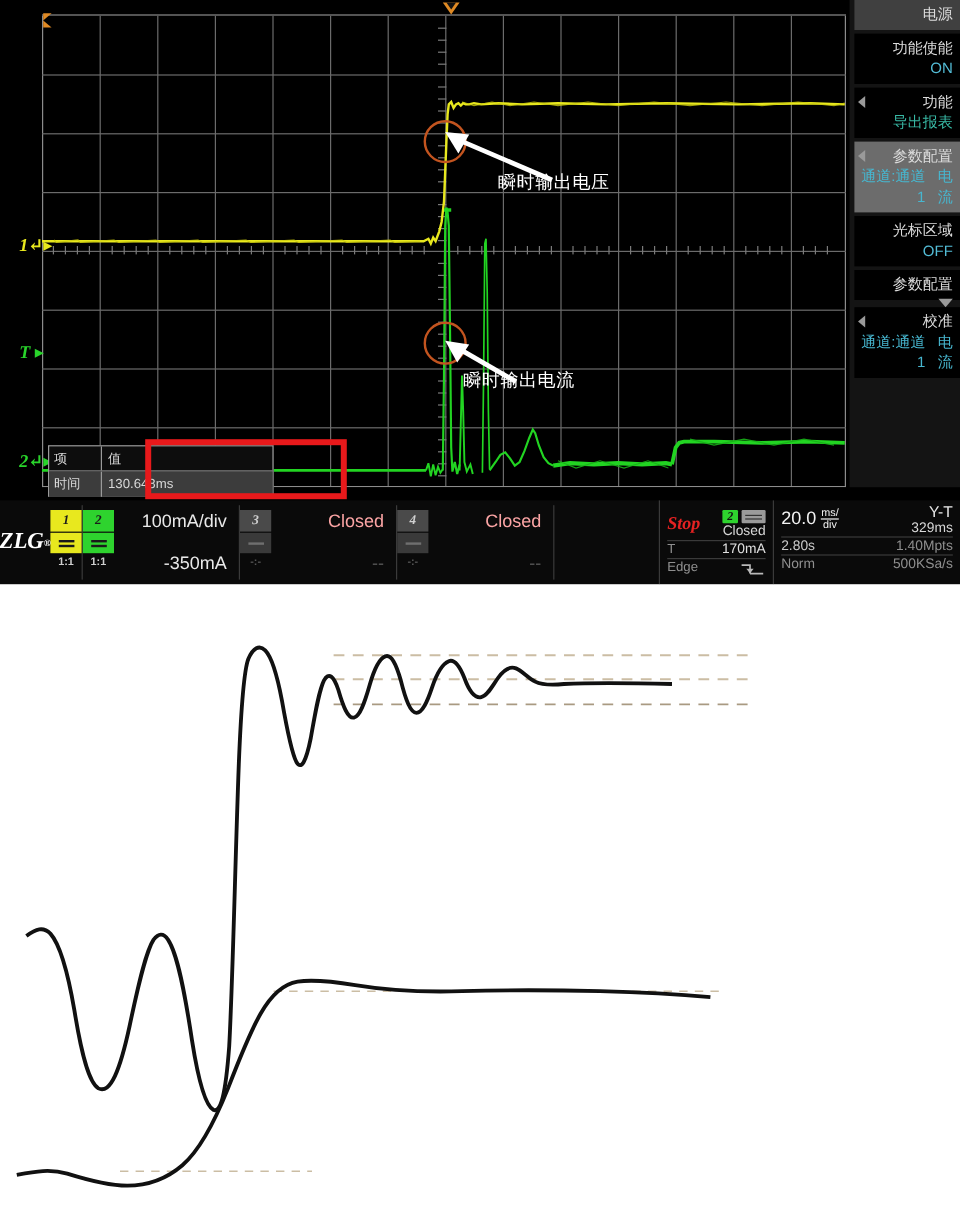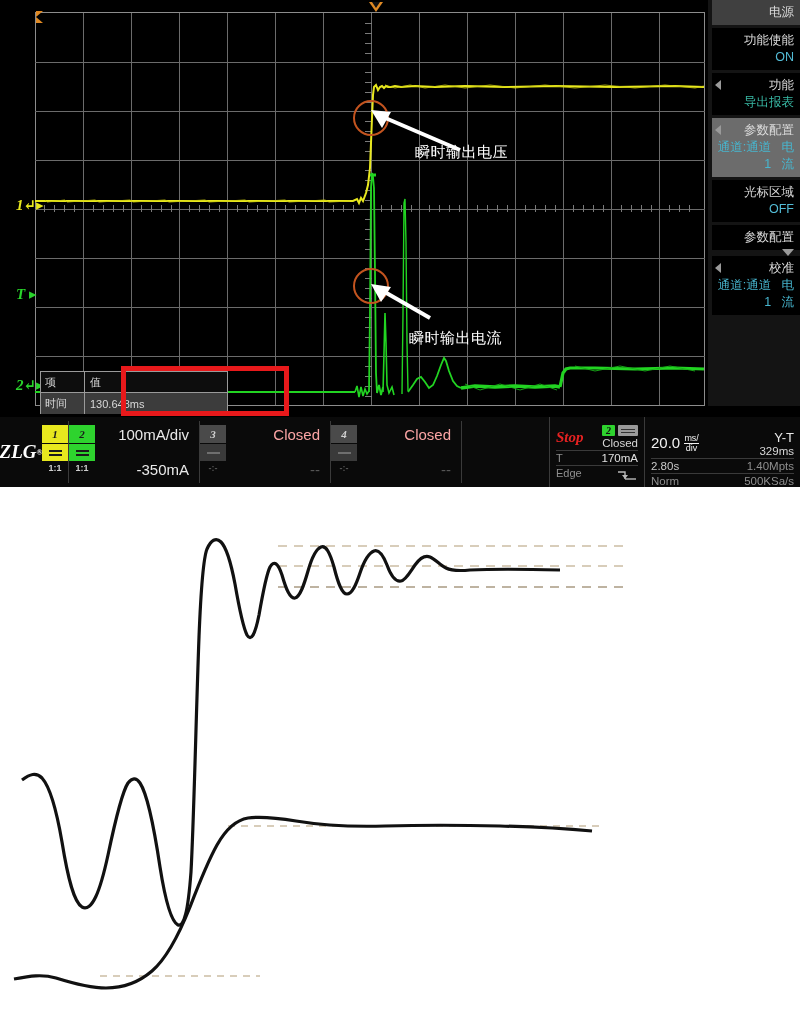--- a/index.html
+++ b/index.html
@@ -83,21 +83,21 @@
 
   .annot-label {
     position: absolute;
     color: #ffffff;
     font-family: "DejaVu Sans", "Liberation Sans", sans-serif;
     font-size: 15px;
     white-space: nowrap;
     letter-spacing: .5px;
   }
   #label-voltage { left: 415px; top: 143px; }
-  #label-current { left: 386px; top: 329px; margin-left: 23px; }
+  #label-current { left: 386px; top: 308px; }
 
   
   #meas-table {
     position: absolute;
     left: 40px; top: 371px;
     width: 188px; height: 43px;
     border: 1px solid #9a9a9a;
     background: #0d0d0d;
     color: #d8d8d8;
     font-size: 11px;
@@ -245,23 +245,22 @@
   #trig-icon i { display:block; width: 14px; height: 1px; background: #333; }
   #trig-block .tr-norm { color: #d6d6d6; font-size: 11.5px; text-align: right; }
   #trig-block .tr2, #trig-block .tr3 { display: flex; justify-content: space-between;
                border-top: 1px solid #3a3a3a; padding-top: 1px; }
   #trig-block .tlab { color: #8f8f8f; font-size: 11px; }
   #trig-block .tval { color: #e0e0e0; font-size: 11.5px; }
   #trig-slope { width: 22px; height: 11px; position: relative; }
 
   #time-block {
     display: flex; flex-direction: column;
-    justify-content: center;
     padding: 2px 6px;
-    width: 155px; gap: 1px; margin-top: 13px;
+    width: 155px; gap: 1px;
   }
   #time-block .row1 { display: flex; justify-content: space-between; align-items: center; }
   #time-block .scale { color: #f2f2f2; font-size: 15px; }
   #time-block .scale .frac { display: inline-block; font-size: 9px; line-height: 9px;
                              text-align: center; vertical-align: middle; }
   #time-block .scale .frac b { display: block; font-weight: normal; border-bottom: 1px solid #f2f2f2; }
   #time-block .yt { color: #e8e8e8; font-size: 13px; }
   #time-block .row2, #time-block .row3 { display: flex; justify-content: space-between;
                              border-top: 1px solid #3a3a3a; padding-top: 1px; }
   #time-block .l { color: #c9c9c9; font-size: 11.5px; }

